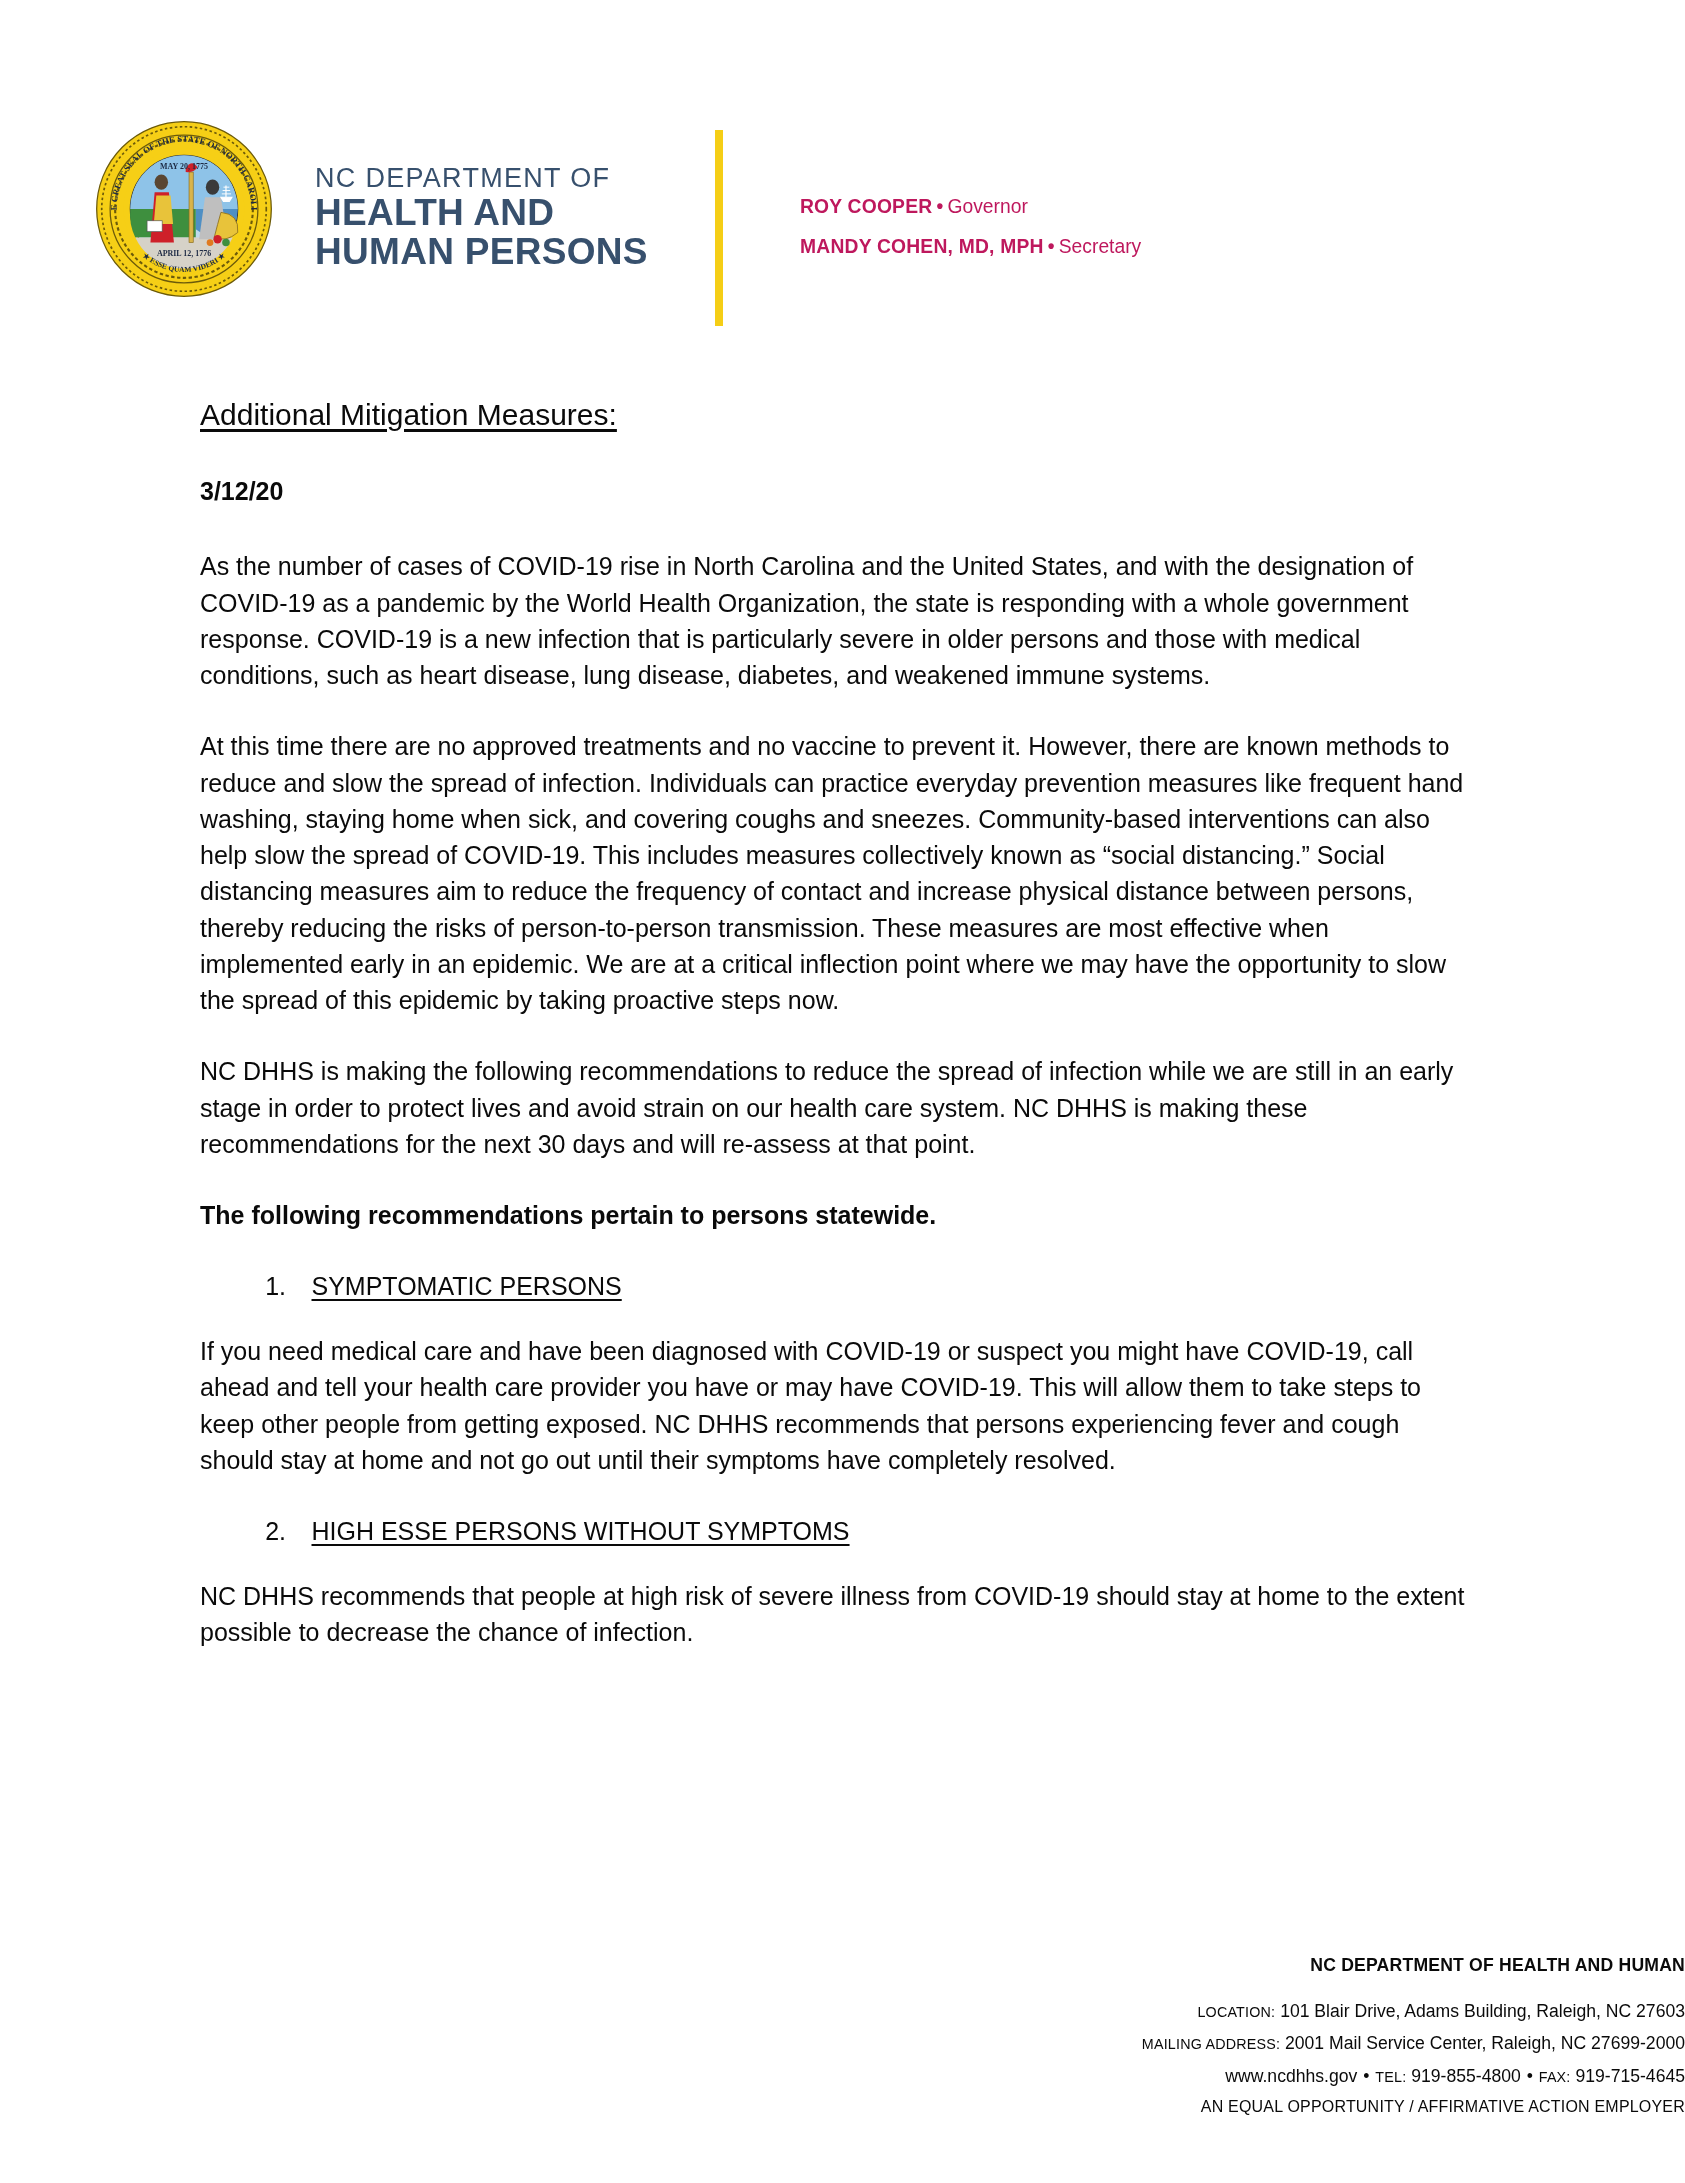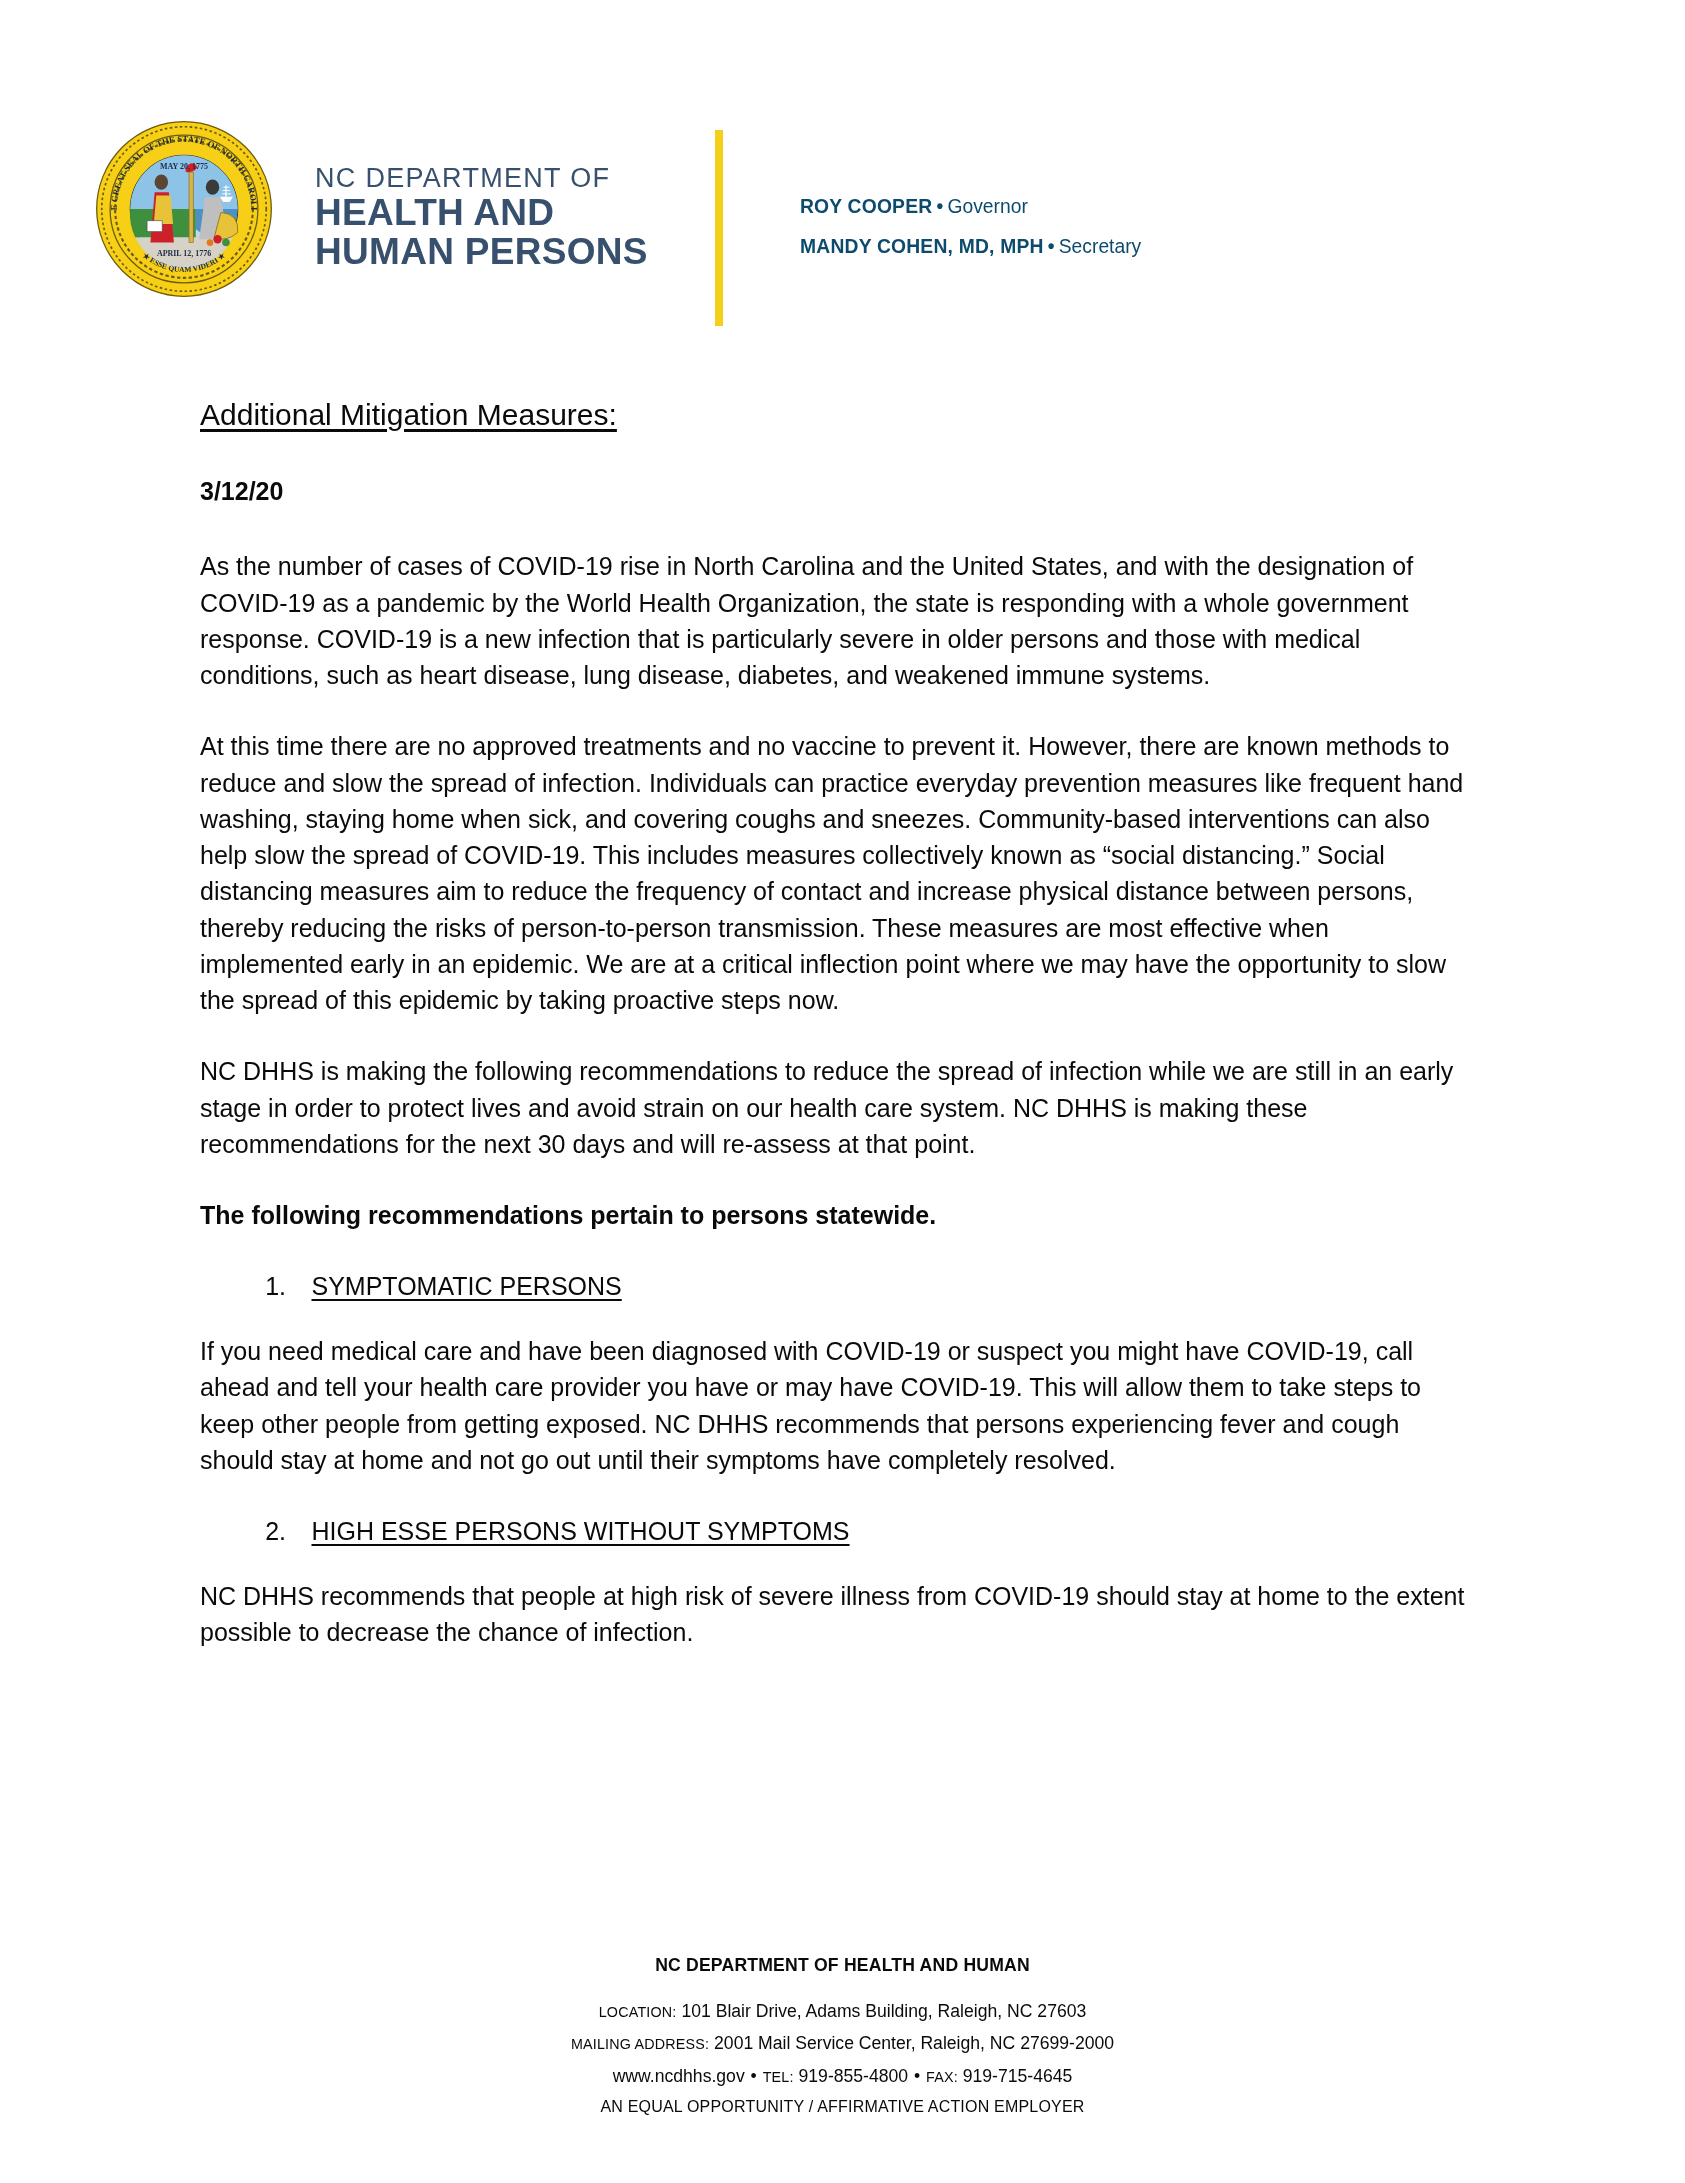--- a/index.html
+++ b/index.html
@@ -73,21 +73,21 @@
   }
 
   .officials {
     position: absolute;
     left: 800px;
     top: 197px;
   }
   .officials .official {
     font-size: 19.3px;
     line-height: 1.0;
-    color: #0c4a6e;
+    color: #be185d;
     margin-bottom: 21px;
     white-space: nowrap;
   }
   .officials .nm {
     font-weight: 700;
     letter-spacing: 0.2px;
   }
   .officials .dot {
     font-weight: 700;
     padding: 0 4.2px;
@@ -150,21 +150,21 @@
     text-decoration: underline;
     text-underline-offset: 4.2px;
   }
 
   
   .footer {
     position: absolute;
     left: 0;
     top: 1955px;
     width: 1685px;
-    text-align: center;
+    text-align: right;
   }
   .footer .f-title {
     font-size: 17.6px;
     font-weight: 700;
     letter-spacing: 0.2px;
     margin-bottom: 23.5px;
   }
   .footer .f-line {
     font-size: 17.6px;
     font-weight: 400;

